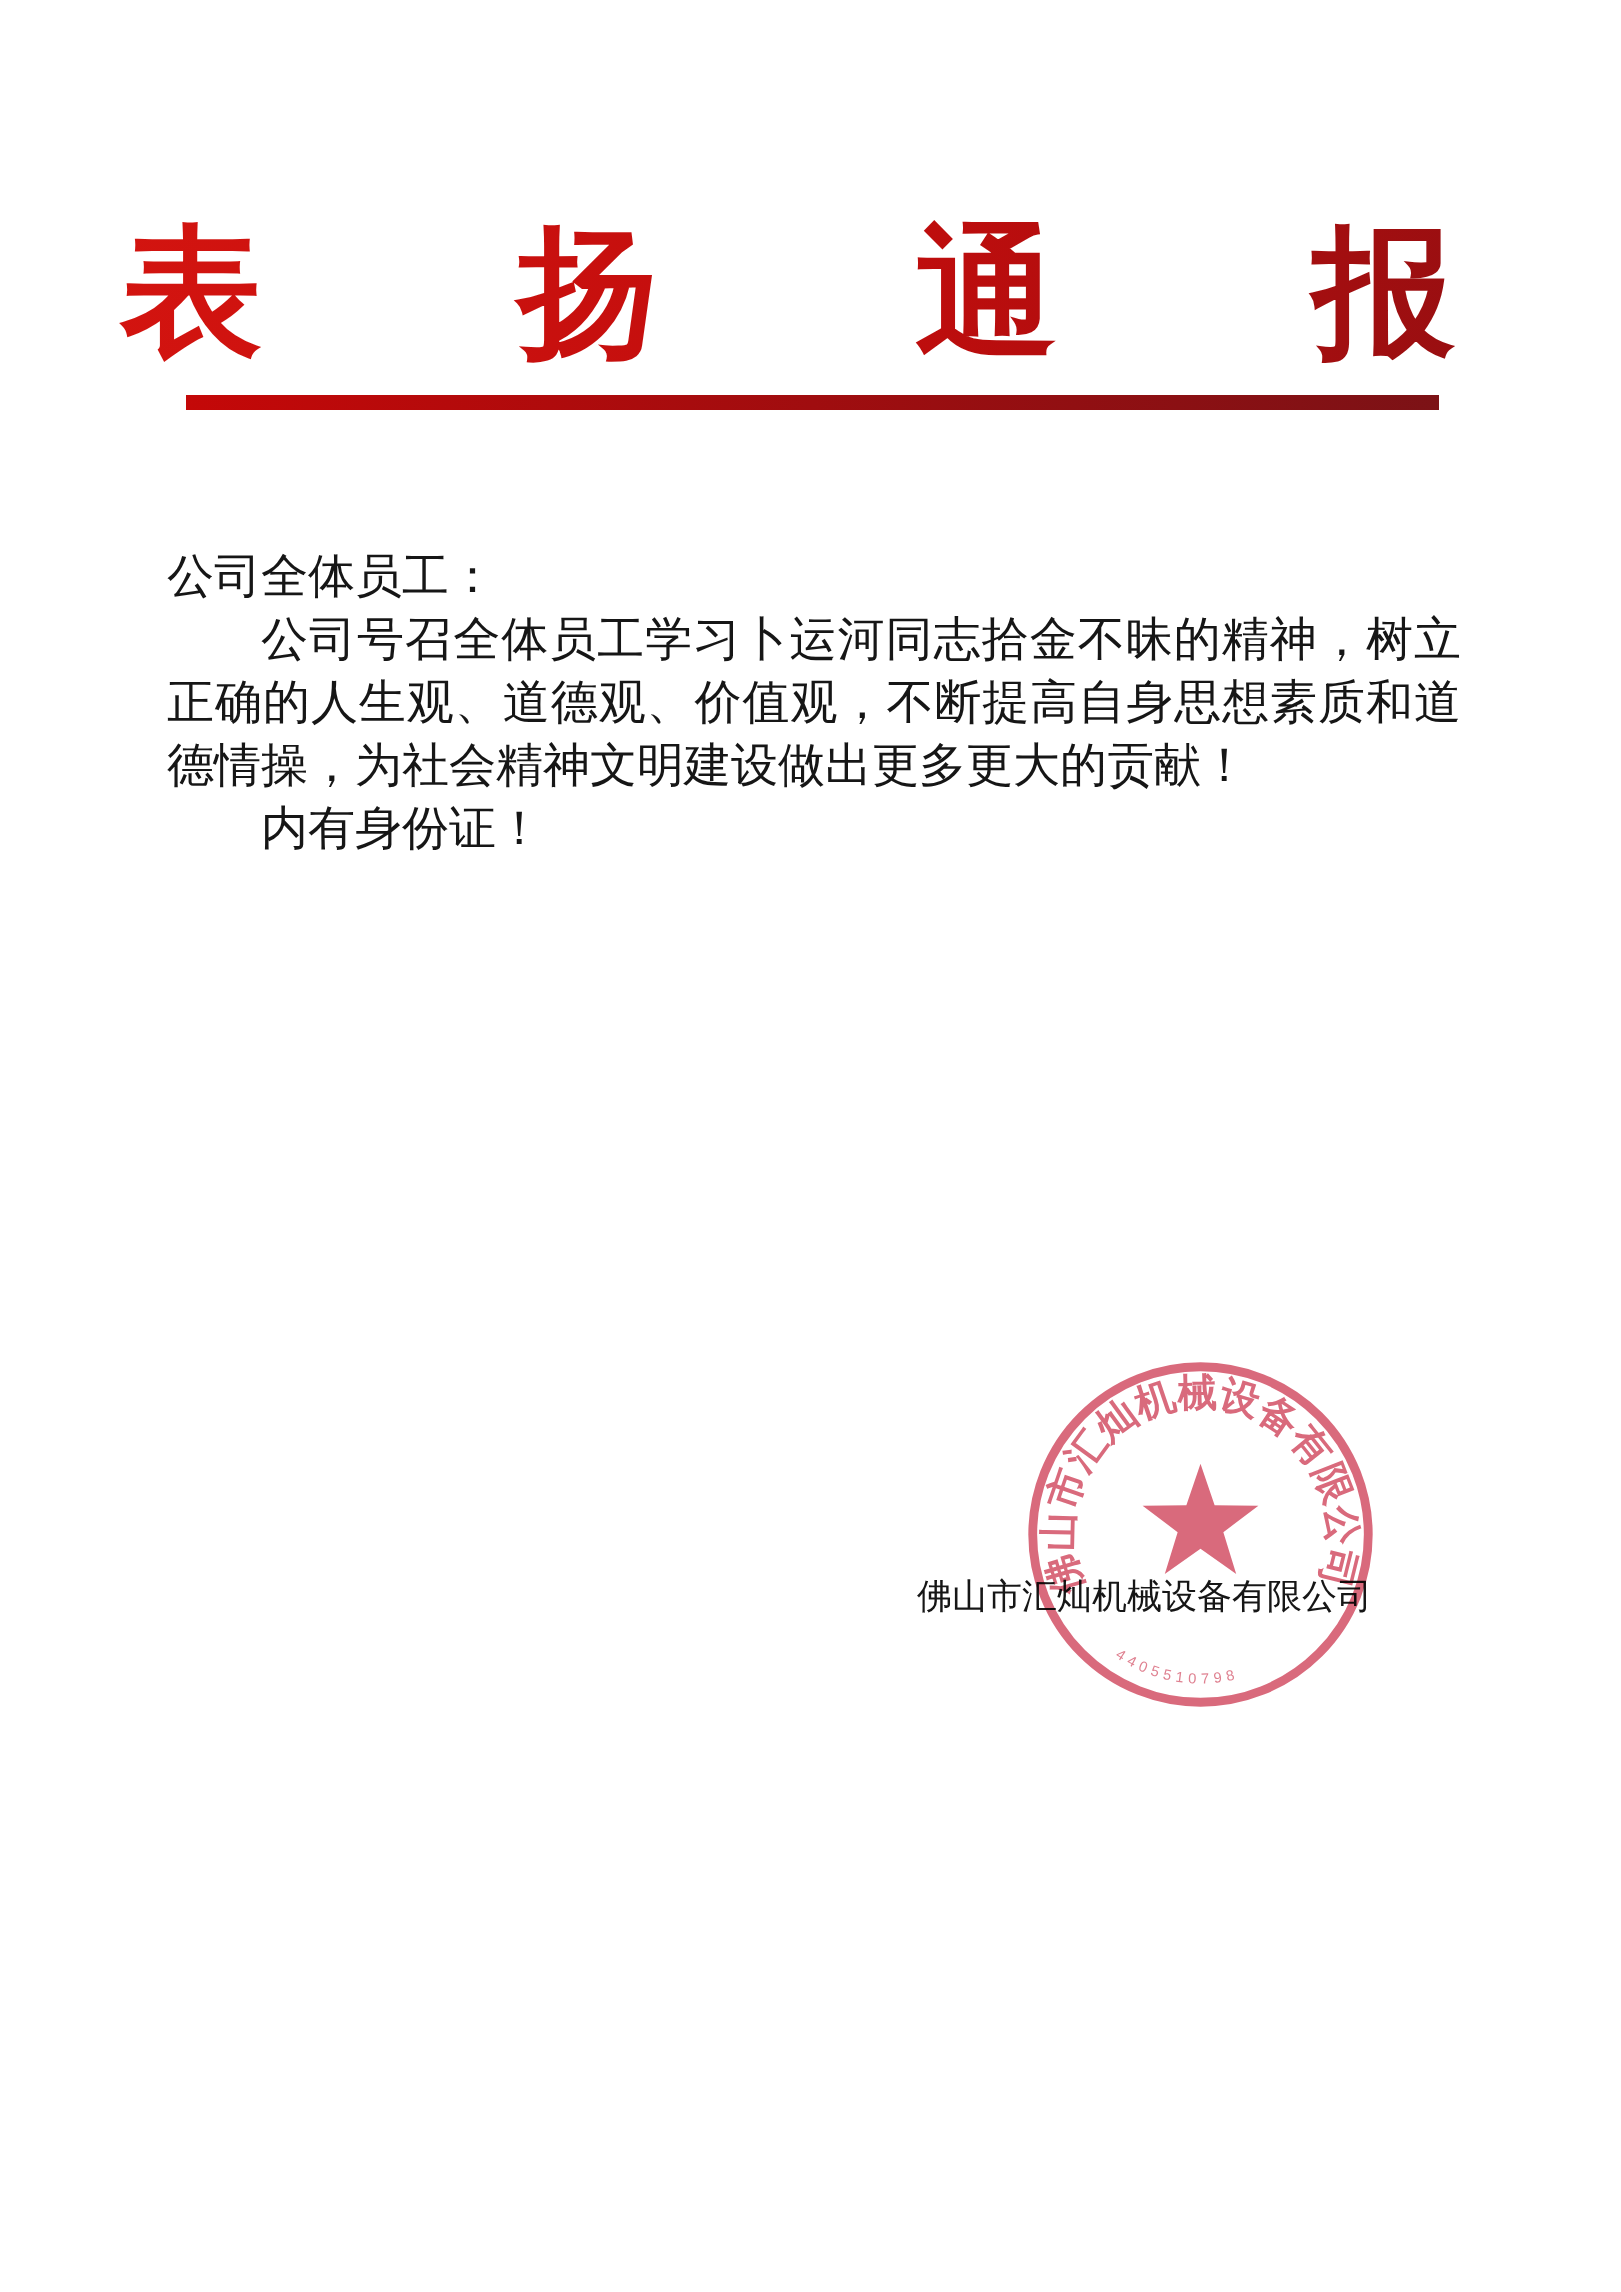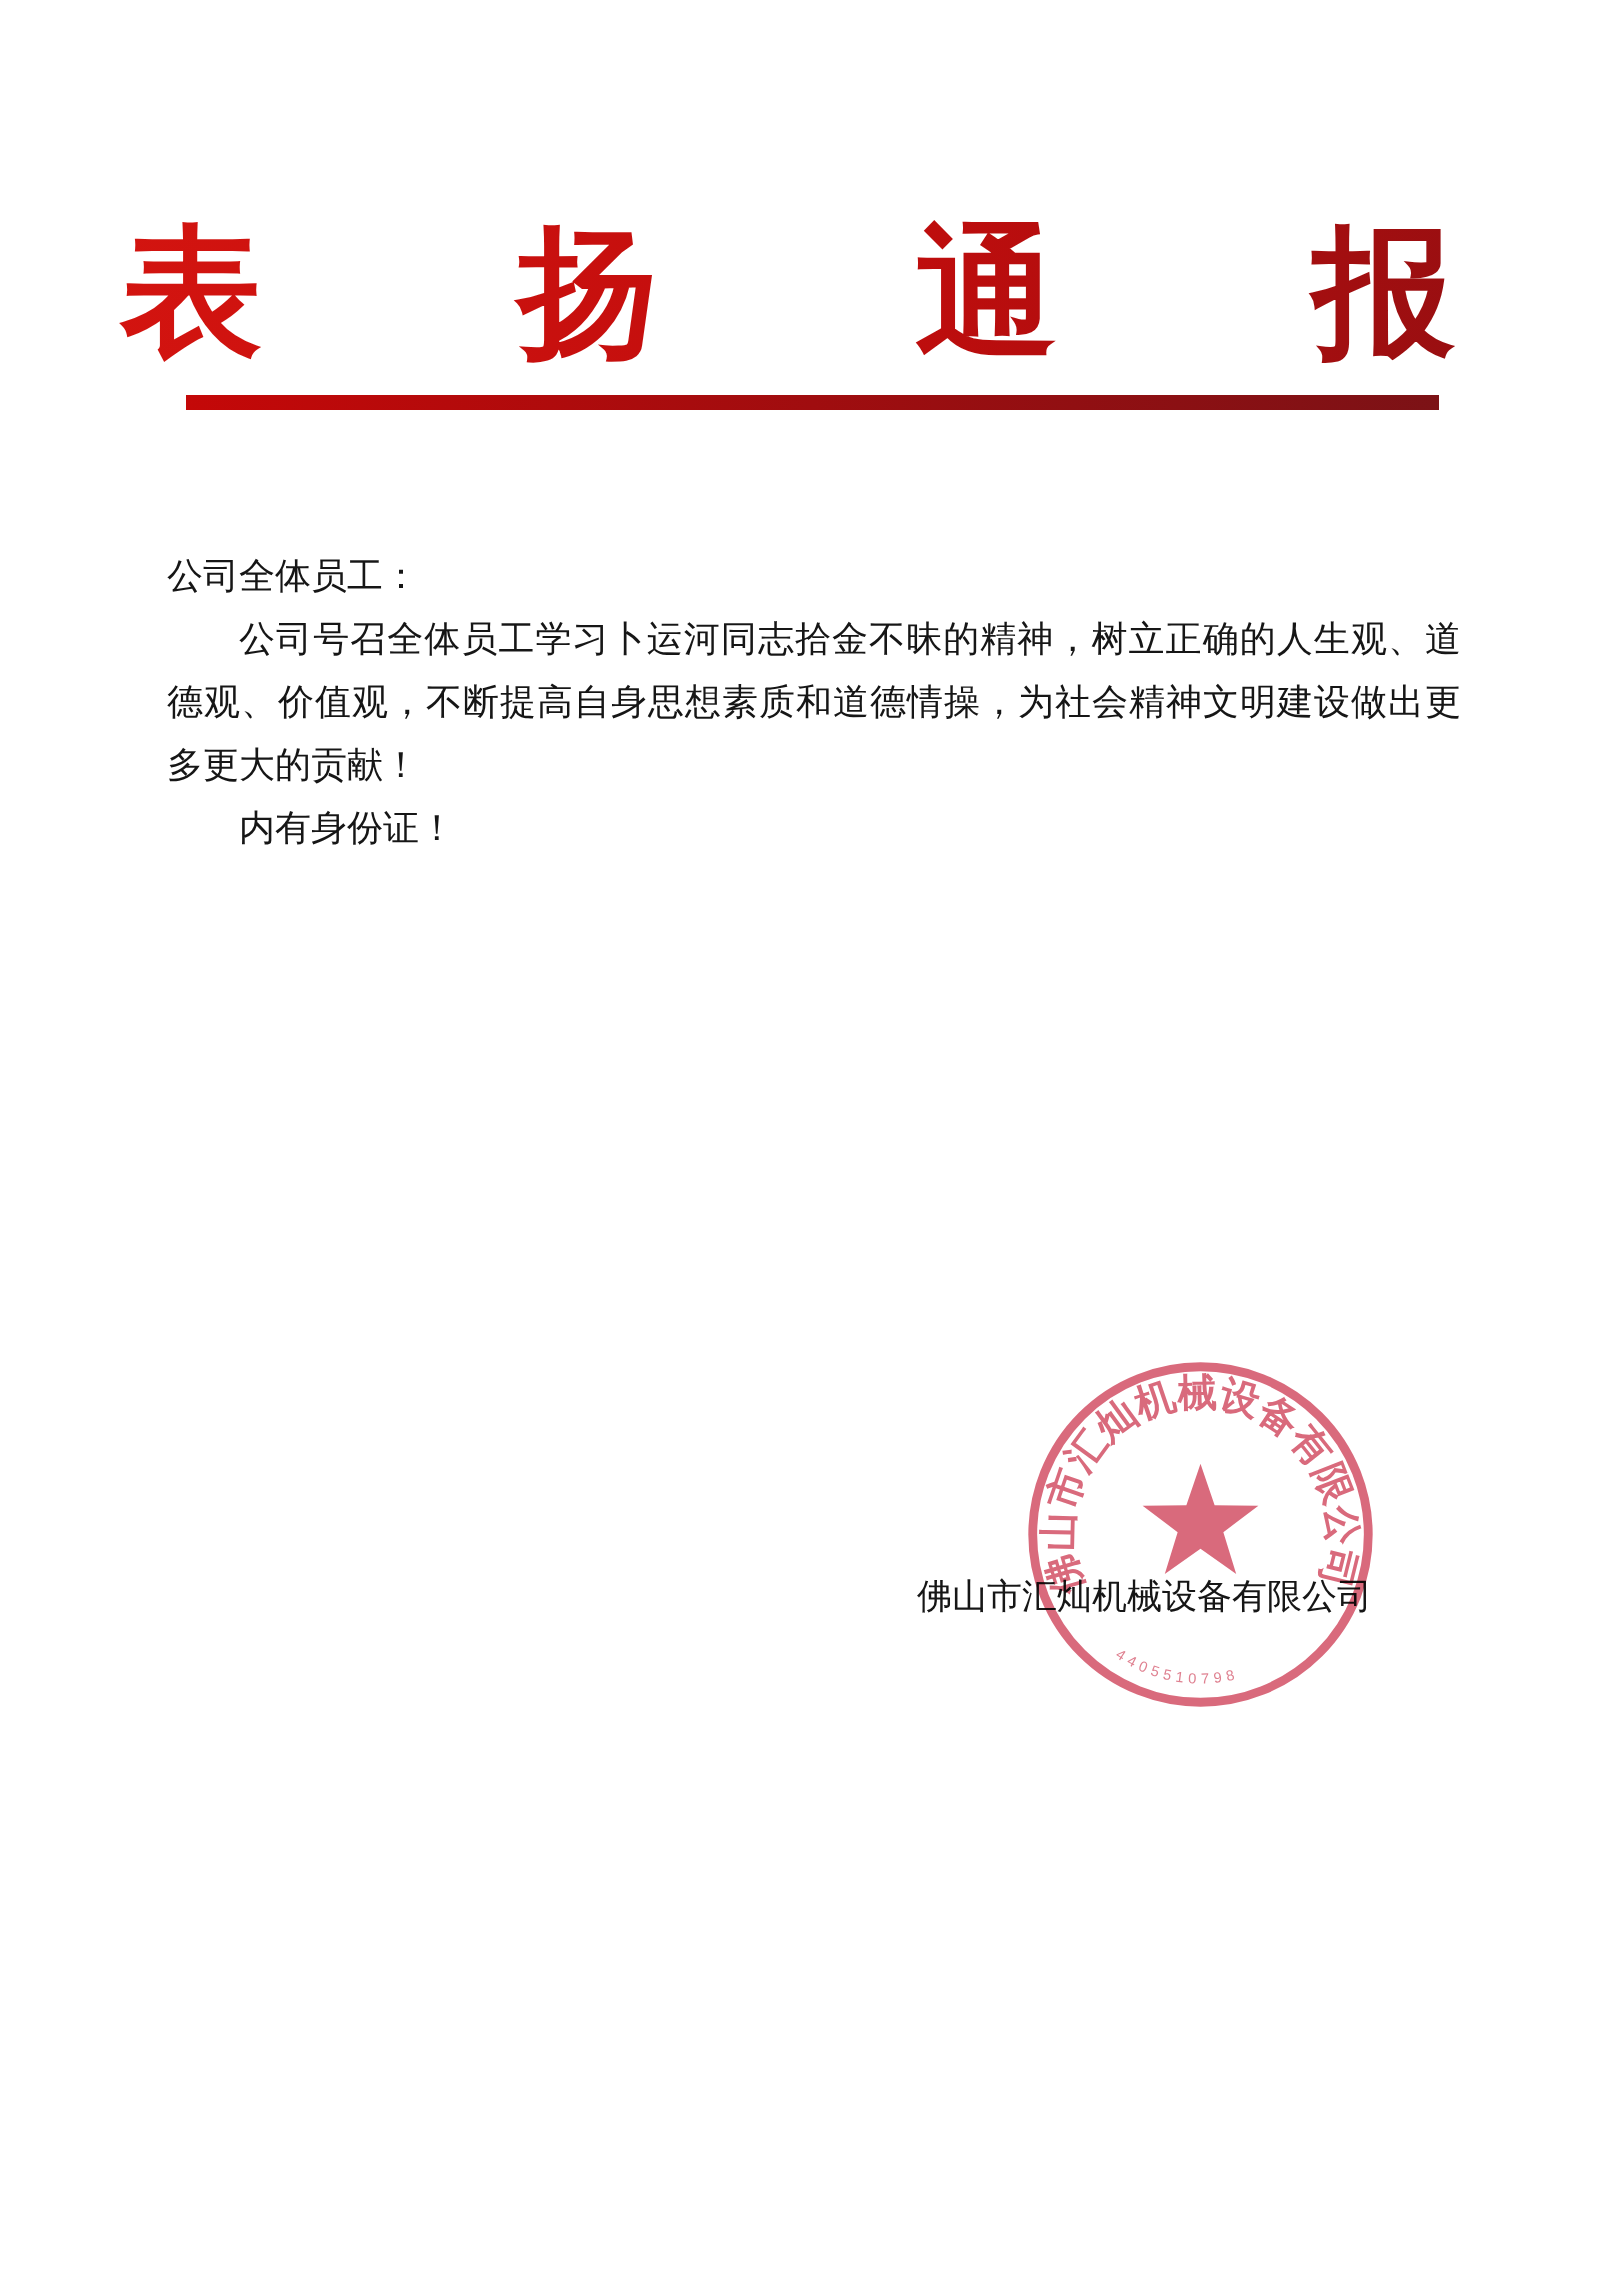--- a/index.html
+++ b/index.html
@@ -31,21 +31,21 @@
     position:absolute;
     left:186px; top:395px;
     width:1253px; height:14.7px;
     background:linear-gradient(90deg, var(--rule_red_start,#c40808) 0%, var(--rule_red_end,#7c1216) 100%);
   }
   
   .body {
     position:absolute;
     left:167px; top:545px;
     width:1294px;
-    font-size:36px;
+    font-size:47px;
     line-height:63px;
     color:var(--body_text,#161616);
     text-align:justify;
   }
   .body p { margin:0; }
   .para { text-indent:2em; }
   
   .signature {
     position:absolute;
     right:249px; top:1560px;

